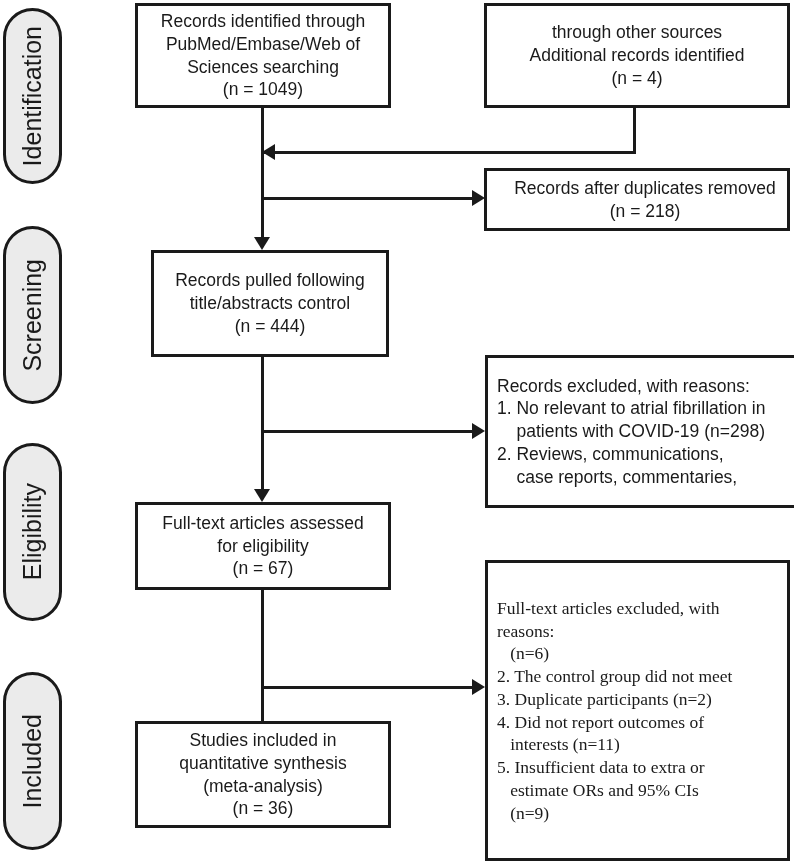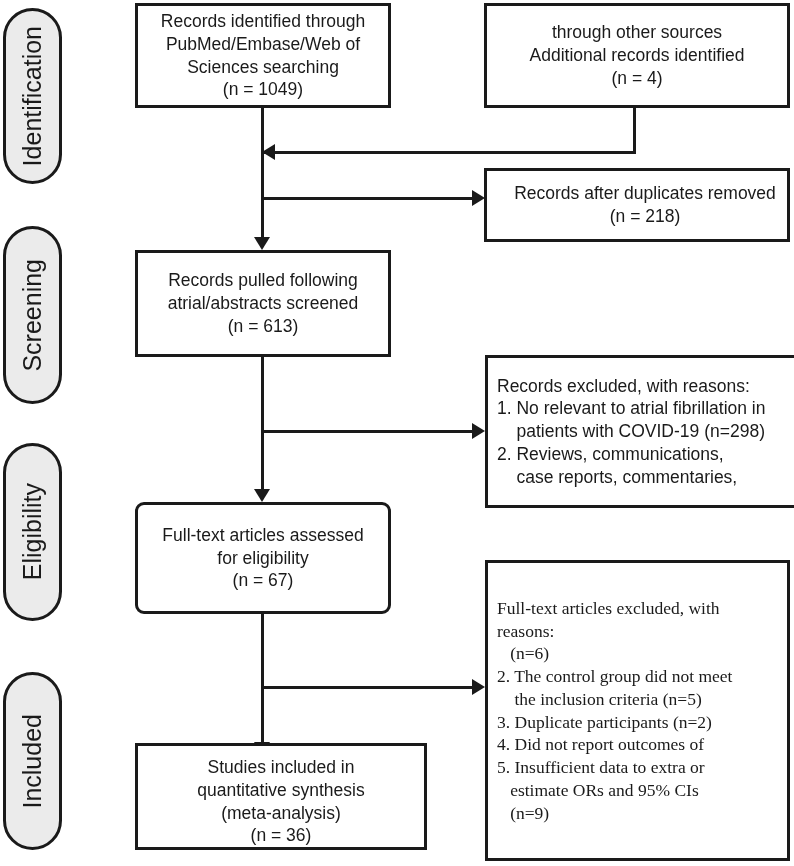--- a/index.html
+++ b/index.html
@@ -141,58 +141,58 @@
     <span class="line">Sciences searching</span>
     <span class="line">(n = 1049)</span>
   </div>
 
   <div class="flow-box centered" style="left:484px; top:3px; width:306px; height:105px;">
     <span class="line">through other sources</span>
     <span class="line">Additional records identified</span>
     <span class="line">(n = 4)</span>
   </div>
 
-  <div class="flow-box centered" style="left:484px; top:168px; width:306px; height:74px;padding-left:16px;">
+  <div class="flow-box centered" style="left:484px; top:168px; width:306px; height:63px;padding-left:16px;">
     <span class="line">Records after duplicates removed</span>
     <span class="line">(n = 218)</span>
   </div>
 
-  <div class="flow-box centered" style="left:135px; top:250px; width:256px; height:107px;">
+  <div class="flow-box centered" style="left:151px; top:250px; width:238px; height:107px;">
     <span class="line">Records pulled following</span>
-    <span class="line">atrial/abstracts screened</span>
-    <span class="line">(n = 613)</span>
+    <span class="line">title/abstracts control</span>
+    <span class="line">(n = 444)</span>
   </div>
 
   <div class="flow-box leftish" style="left:485px; top:355px; width:329px; height:153px;">
     <span class="line">Records excluded, with reasons:</span>
     <span class="line">1. No relevant to atrial fibrillation in</span>
     <span class="line">    patients with COVID-19 (n=298)</span>
     <span class="line">2. Reviews, communications,</span>
     <span class="line">    case reports, commentaries,</span>
   </div>
 
-  <div class="flow-box centered" style="left:135px; top:502px; width:256px; height:112px;border-radius:9px;">
+  <div class="flow-box centered" style="left:135px; top:502px; width:256px; height:88px;">
     <span class="line">Full-text articles assessed</span>
     <span class="line">for eligibility</span>
     <span class="line">(n = 67)</span>
   </div>
 
   <div class="flow-box leftish" style="left:485px; top:560px; width:305px; height:301px;font-family:Liberation Serif, serif;">
     <span class="line">Full-text articles excluded, with</span>
     <span class="line">reasons:</span>
     <span class="line">   (n=6)</span>
     <span class="line">2. The control group did not meet</span>
-    <span class="line">    the inclusion criteria (n=5)</span>
     <span class="line">3. Duplicate participants (n=2)</span>
     <span class="line">4. Did not report outcomes of</span>
+    <span class="line">   interests (n=11)</span>
     <span class="line">5. Insufficient data to extra or</span>
     <span class="line">   estimate ORs and 95% CIs</span>
     <span class="line">   (n=9)</span>
   </div>
 
-  <div class="flow-box centered" style="left:135px; top:743px; width:292px; height:107px;justify-content:flex-end;">
+  <div class="flow-box centered" style="left:135px; top:721px; width:256px; height:107px;">
     <span class="line">Studies included in</span>
     <span class="line">quantitative synthesis</span>
     <span class="line">(meta-analysis)</span>
     <span class="line">(n = 36)</span>
   </div>
 
 </div>
 
 </body></html>

